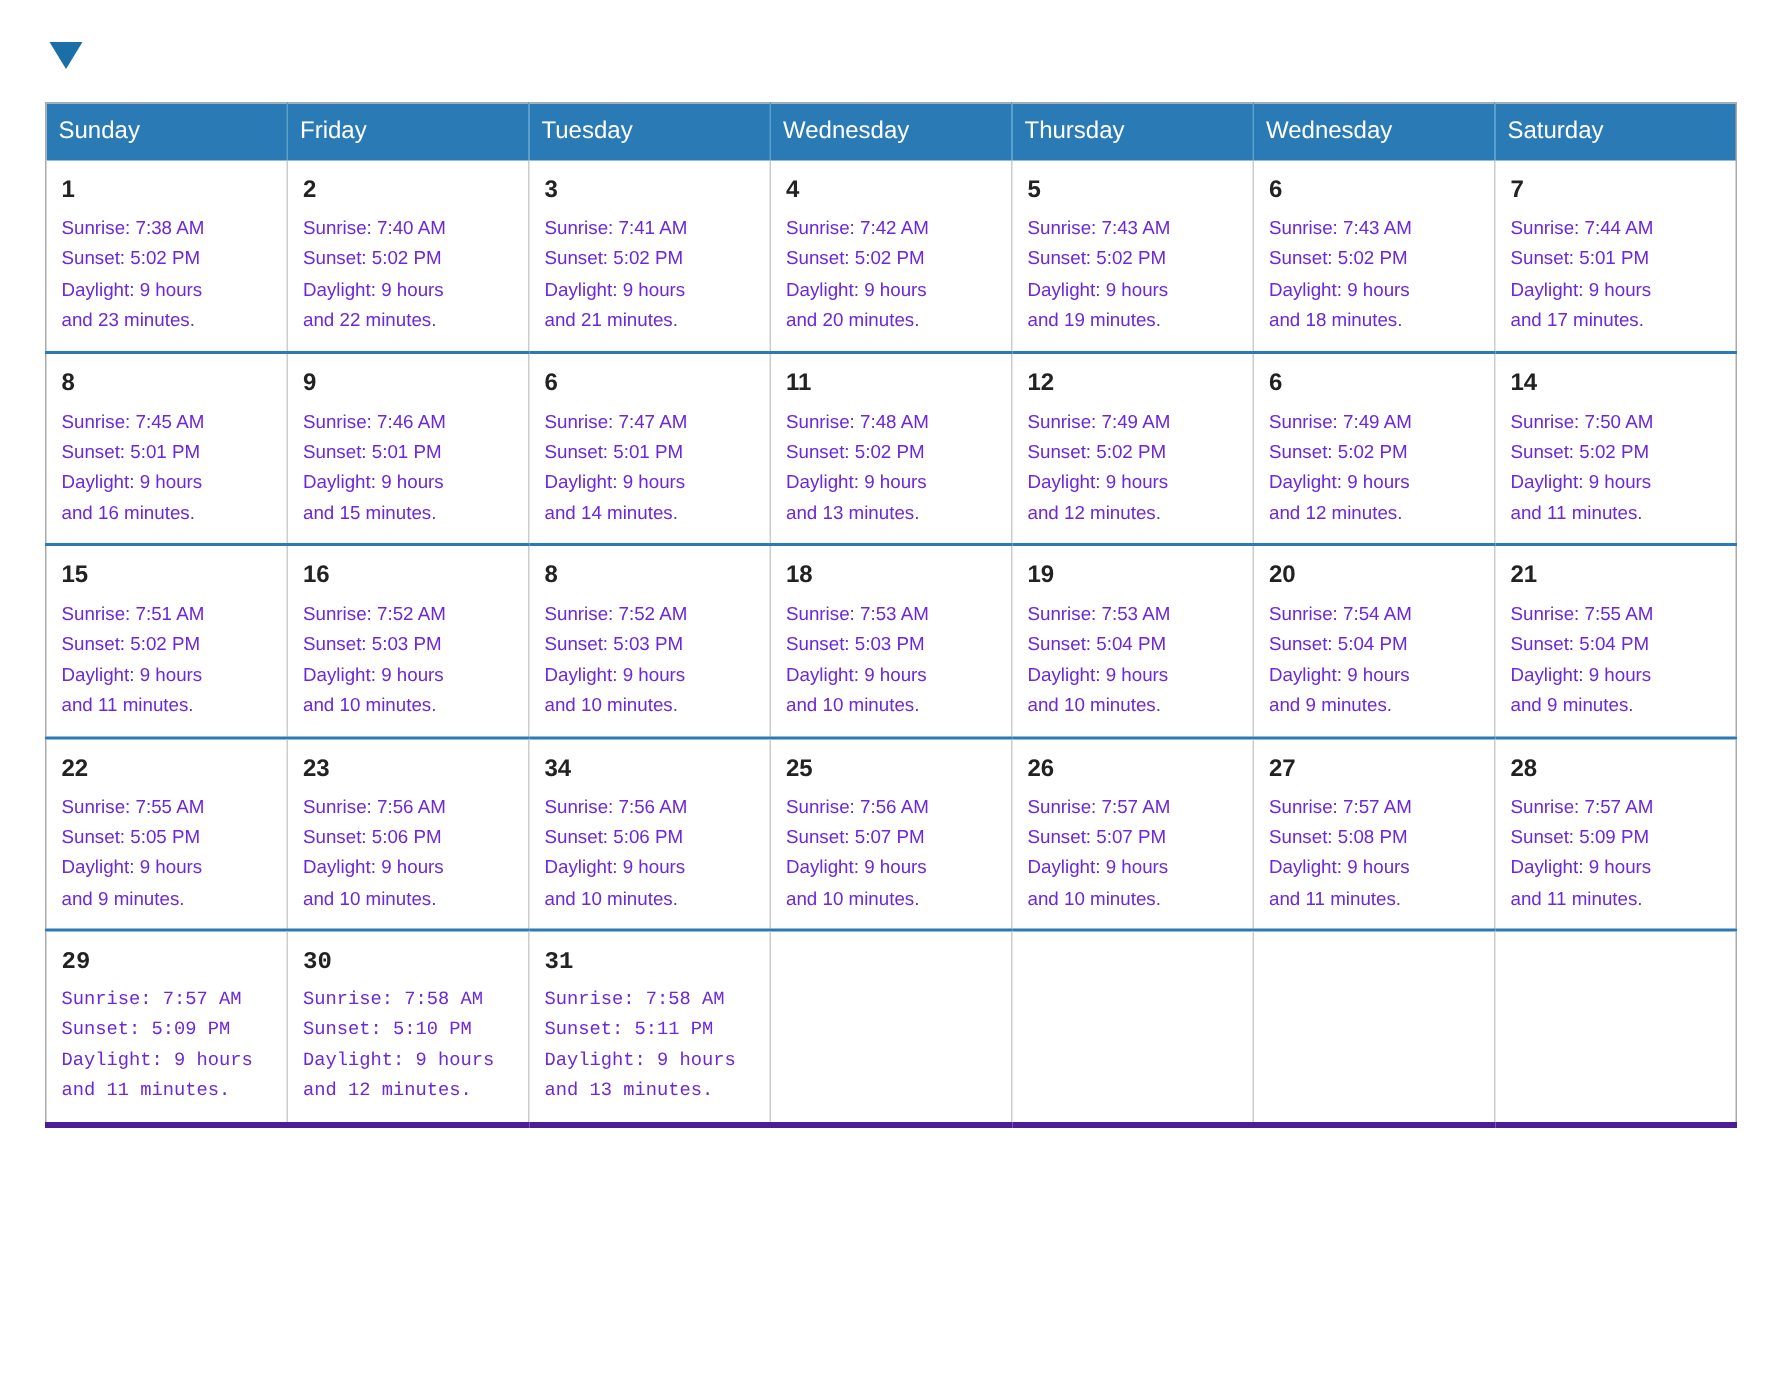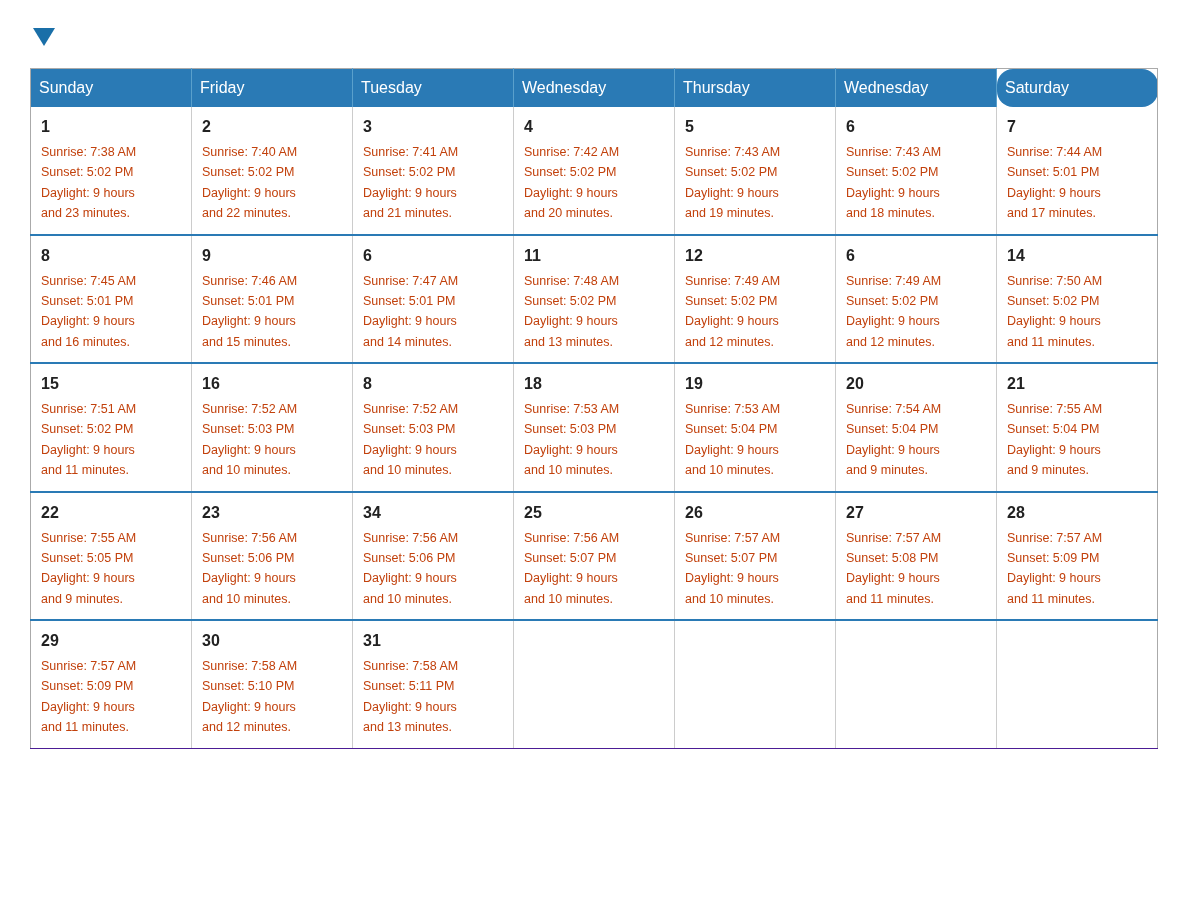--- a/index.html
+++ b/index.html
@@ -72,48 +72,48 @@
       background-color: #2a7ab5;
       color: #fff;
       font-size: 16px;
       font-weight: normal;
       padding: 10px 8px;
       text-align: left;
       border-right: 1px solid #5aa0cc;
     }
     .calendar th:last-child {
       border-right: none;
-      border-radius: 16px;
     }
     .calendar td {
       vertical-align: top;
       padding: 8px 10px 10px 10px;
       border-right: 1px solid #ccc;
       border-bottom: 2px solid #2a7ab5;
       width: calc(100% / 7);
       font-size: 13px;
       color: #333;
       line-height: 1.5;
     }
     .calendar td:last-child {
       border-right: none;
     }
     .calendar tr:last-child td {
-      border-bottom: 1px solid #4c1d95;
+      border-bottom: 4px solid #4c1d95;
+      font-family: Liberation Mono, monospace;
     }
     .day-number {
       font-size: 16px;
       font-weight: bold;
       color: #222;
       display: block;
       margin-bottom: 3px;
     }
     .day-info {
       font-size: 12.5px;
-      color: #c2410c;
+      color: #6d28d9;
       line-height: 1.55;
     }
     .empty-cell {
       background: #fff;
     }
   </style>
 </head>
 <body>
 
 <div class="header">

